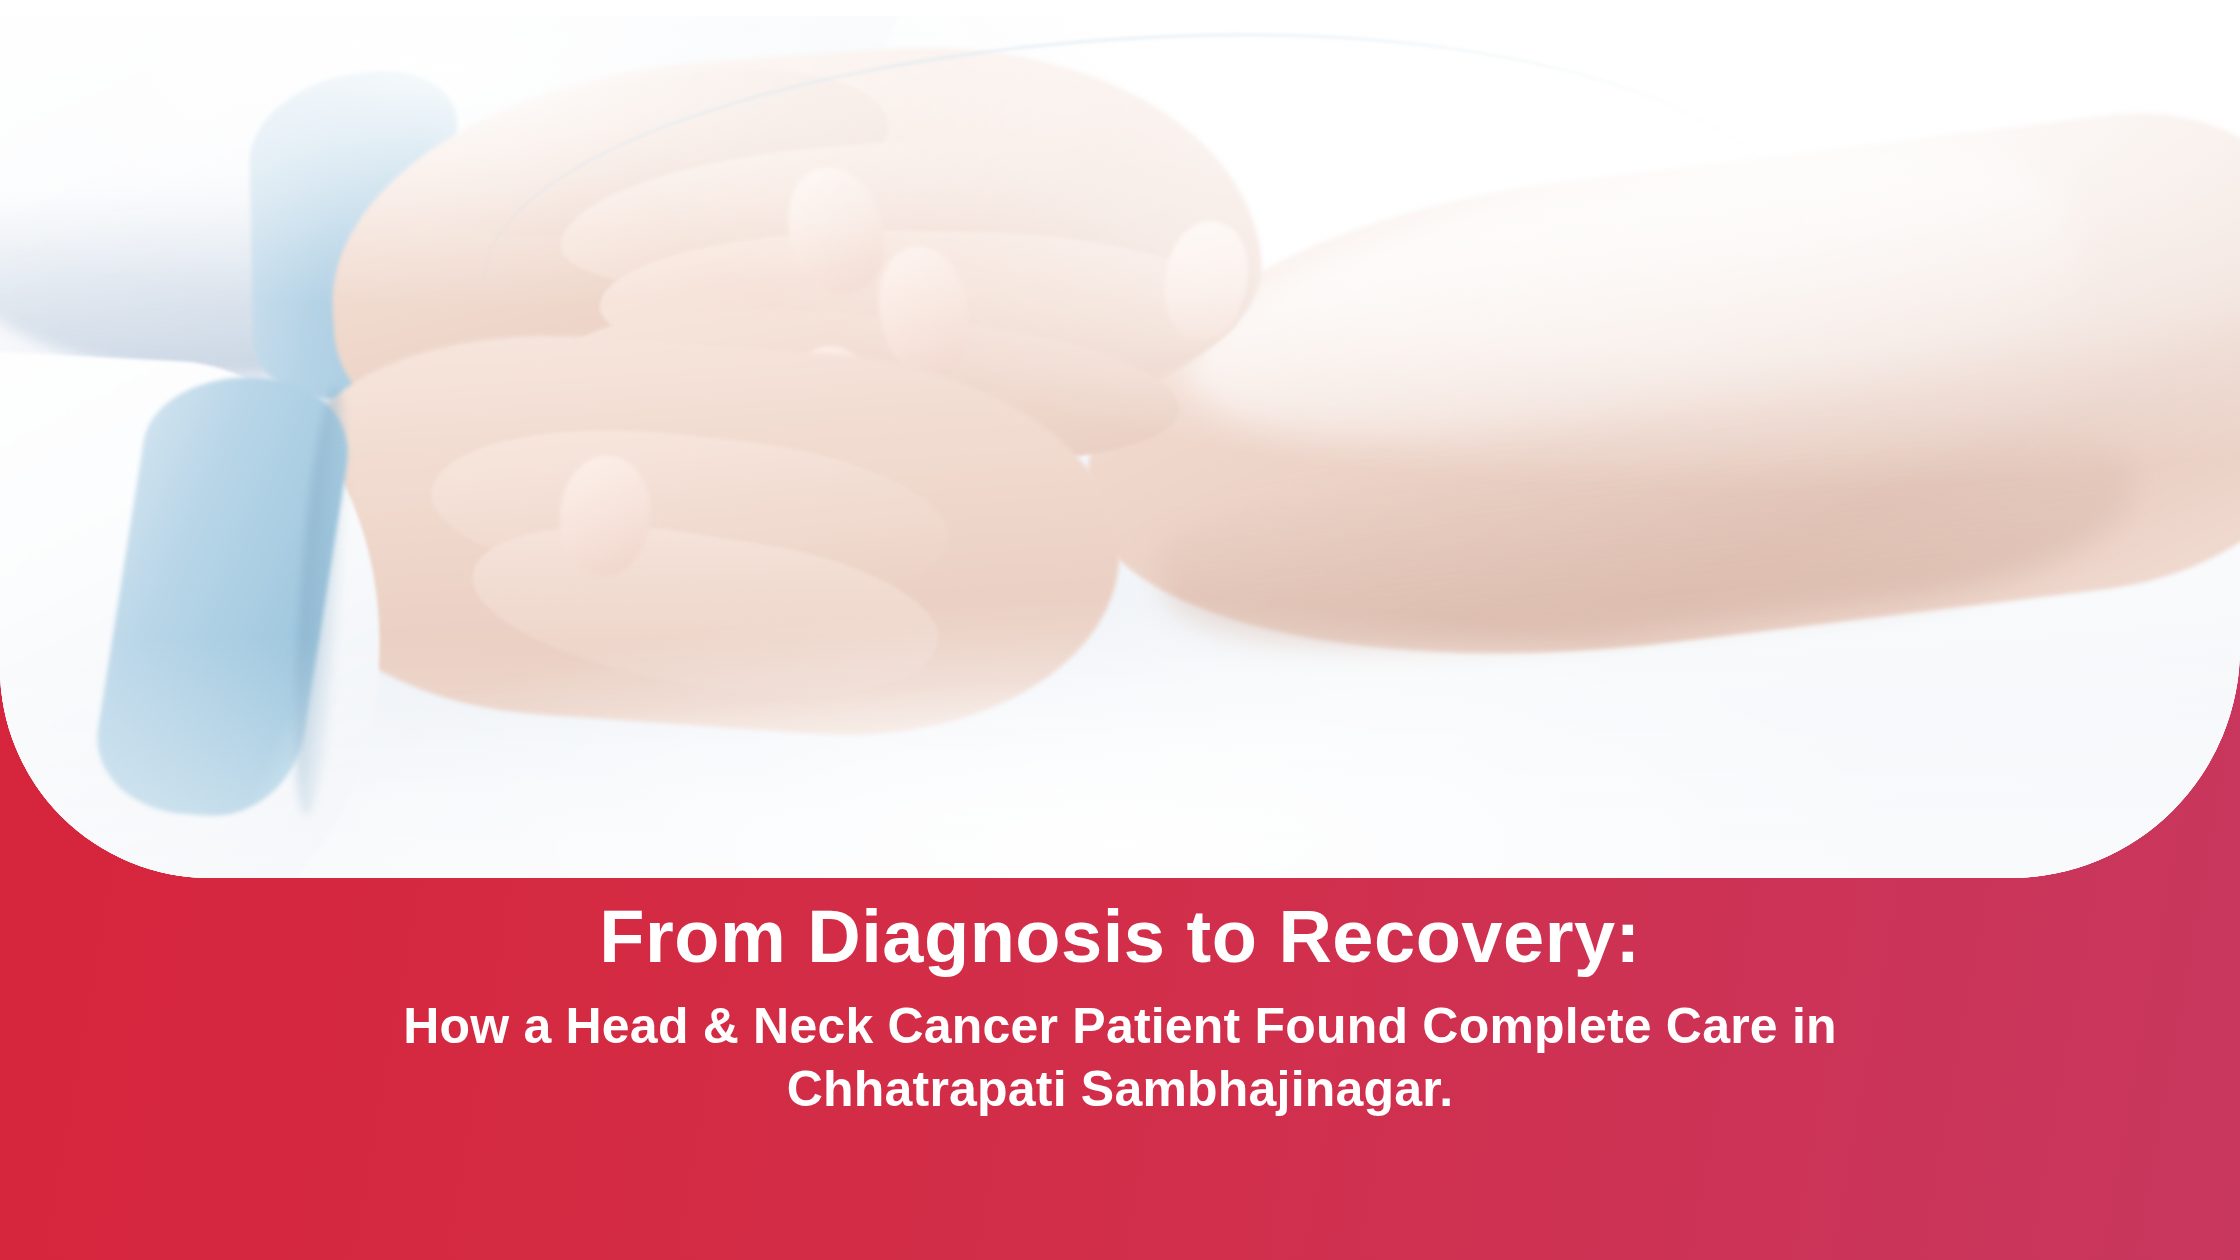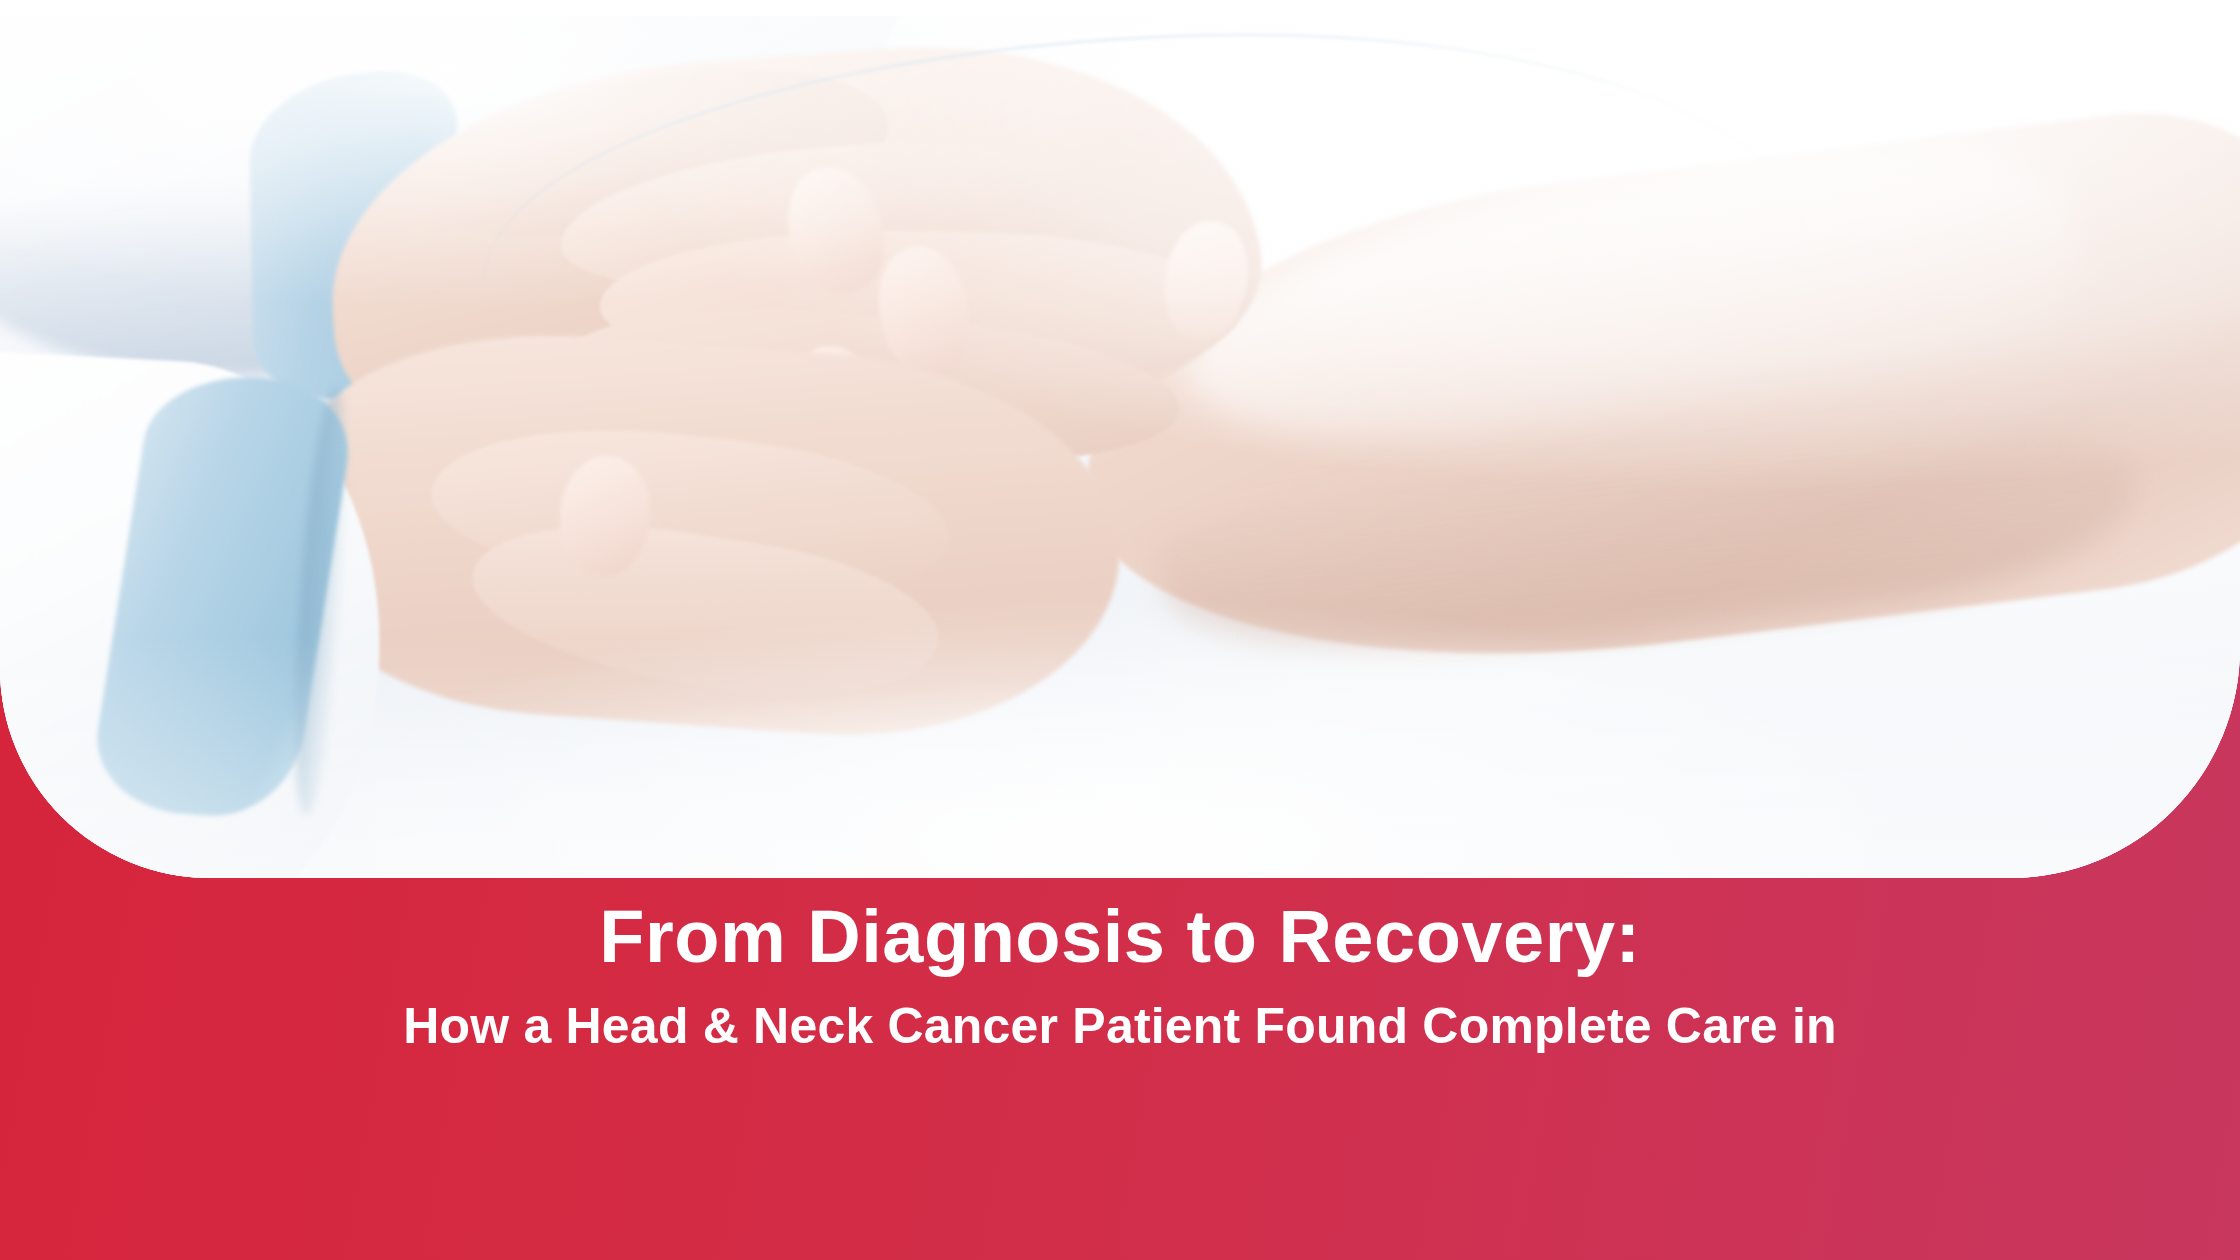--- a/index.html
+++ b/index.html
@@ -238,16 +238,17 @@
       <div class="rim-light"></div>
       <div class="veil"></div>
       <div class="veil2"></div>
     </div>
   </div>
 
   <div class="caption">
     <h1 class="title">From Diagnosis to Recovery:</h1>
     <p class="subtitle">
       <span>How a Head &amp; Neck Cancer Patient Found Complete Care in</span><br>
+      <span>Chhatrapati Sambhajinagar.</span>
     </p>
   </div>
 
 </div>
 
 </body></html>

